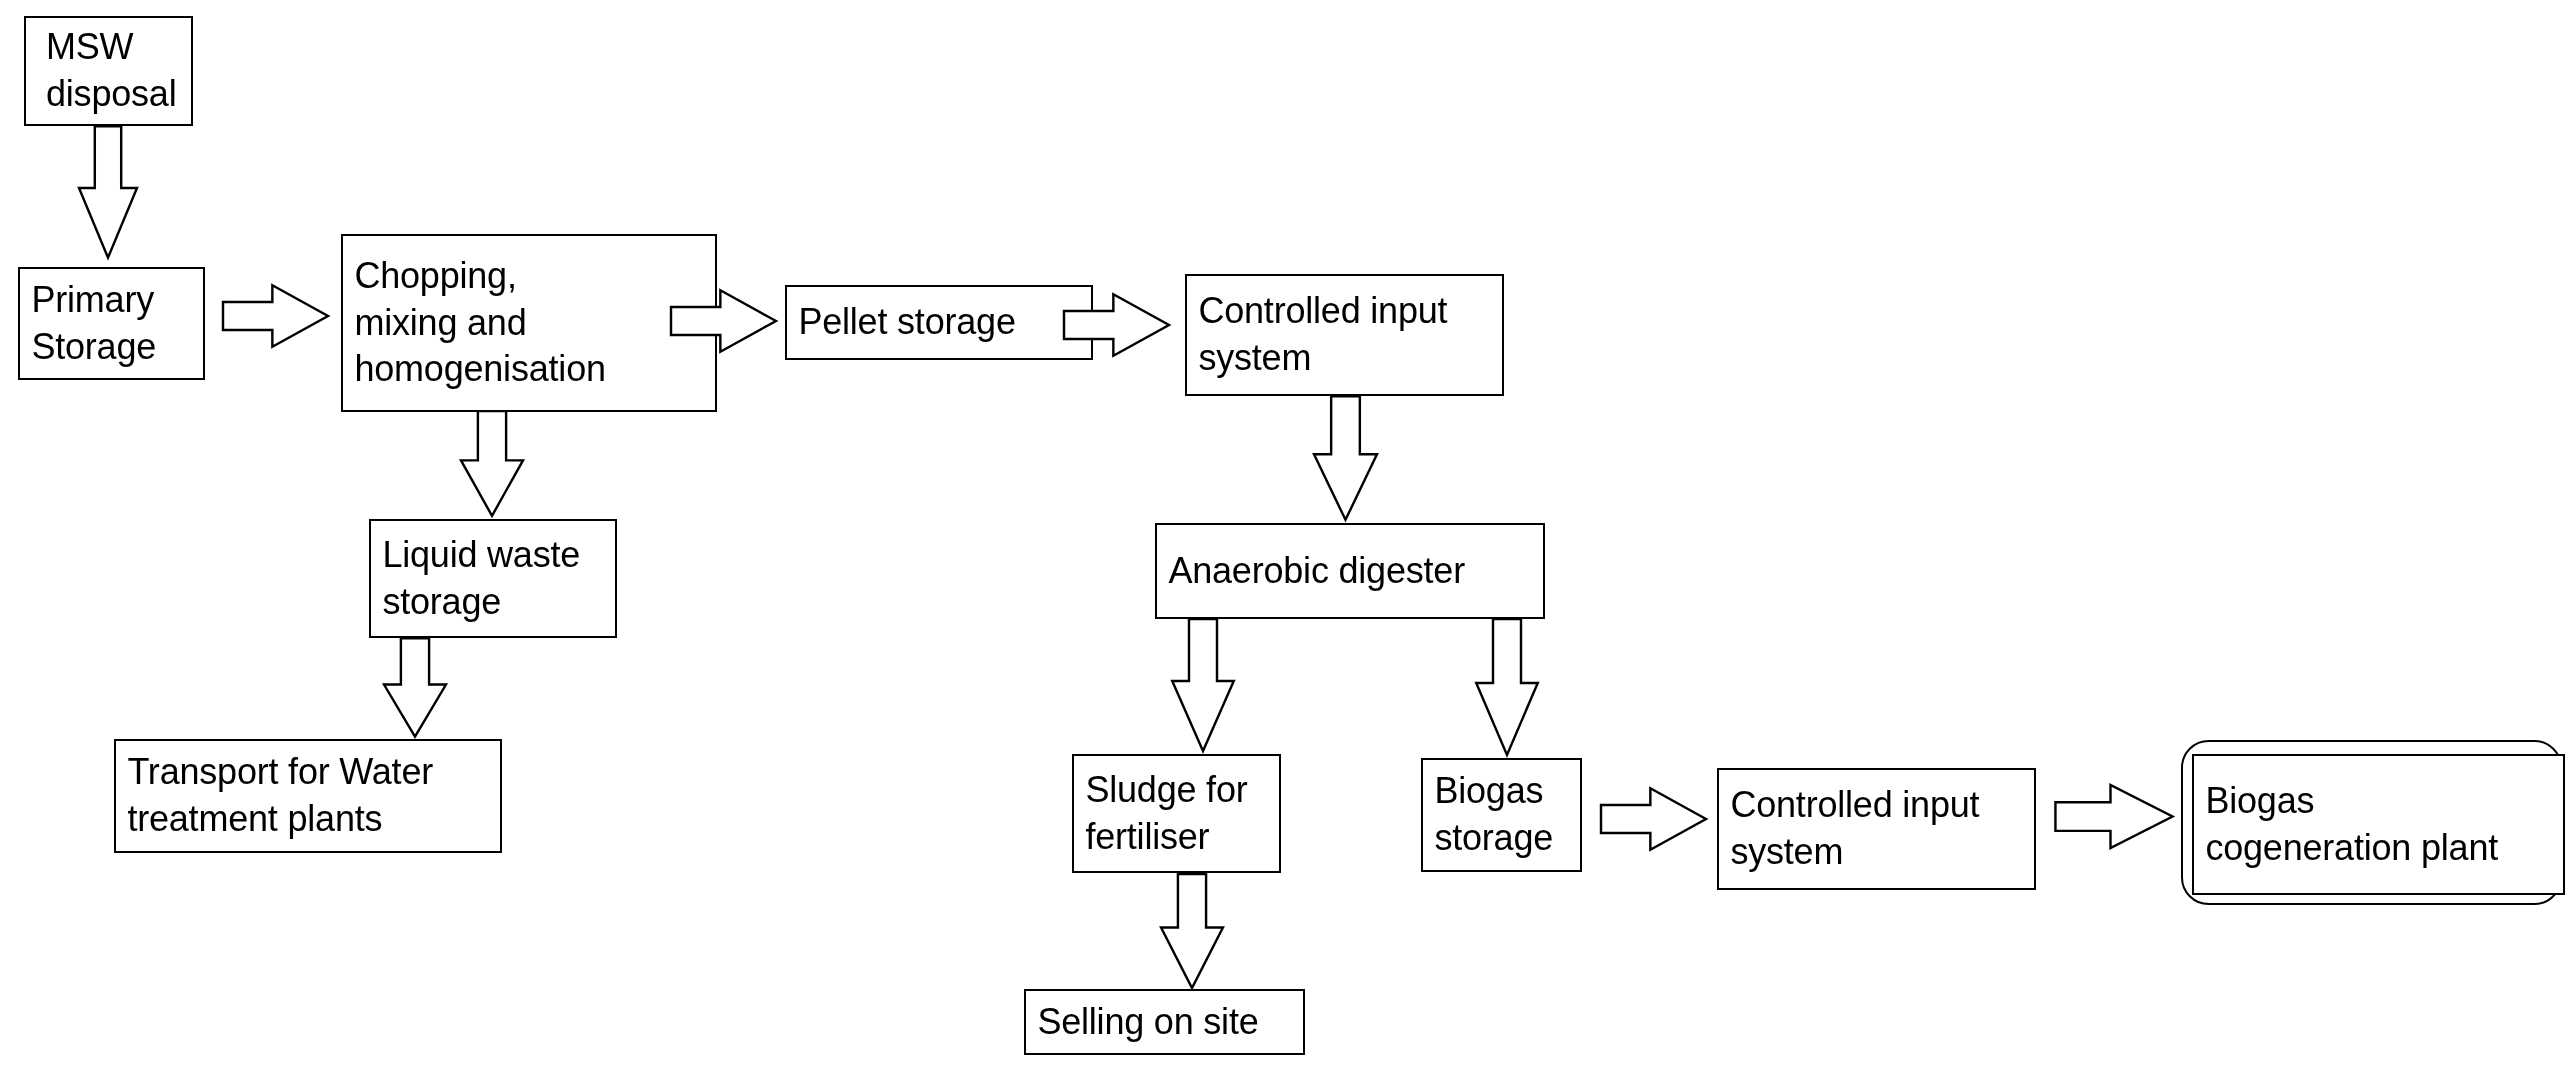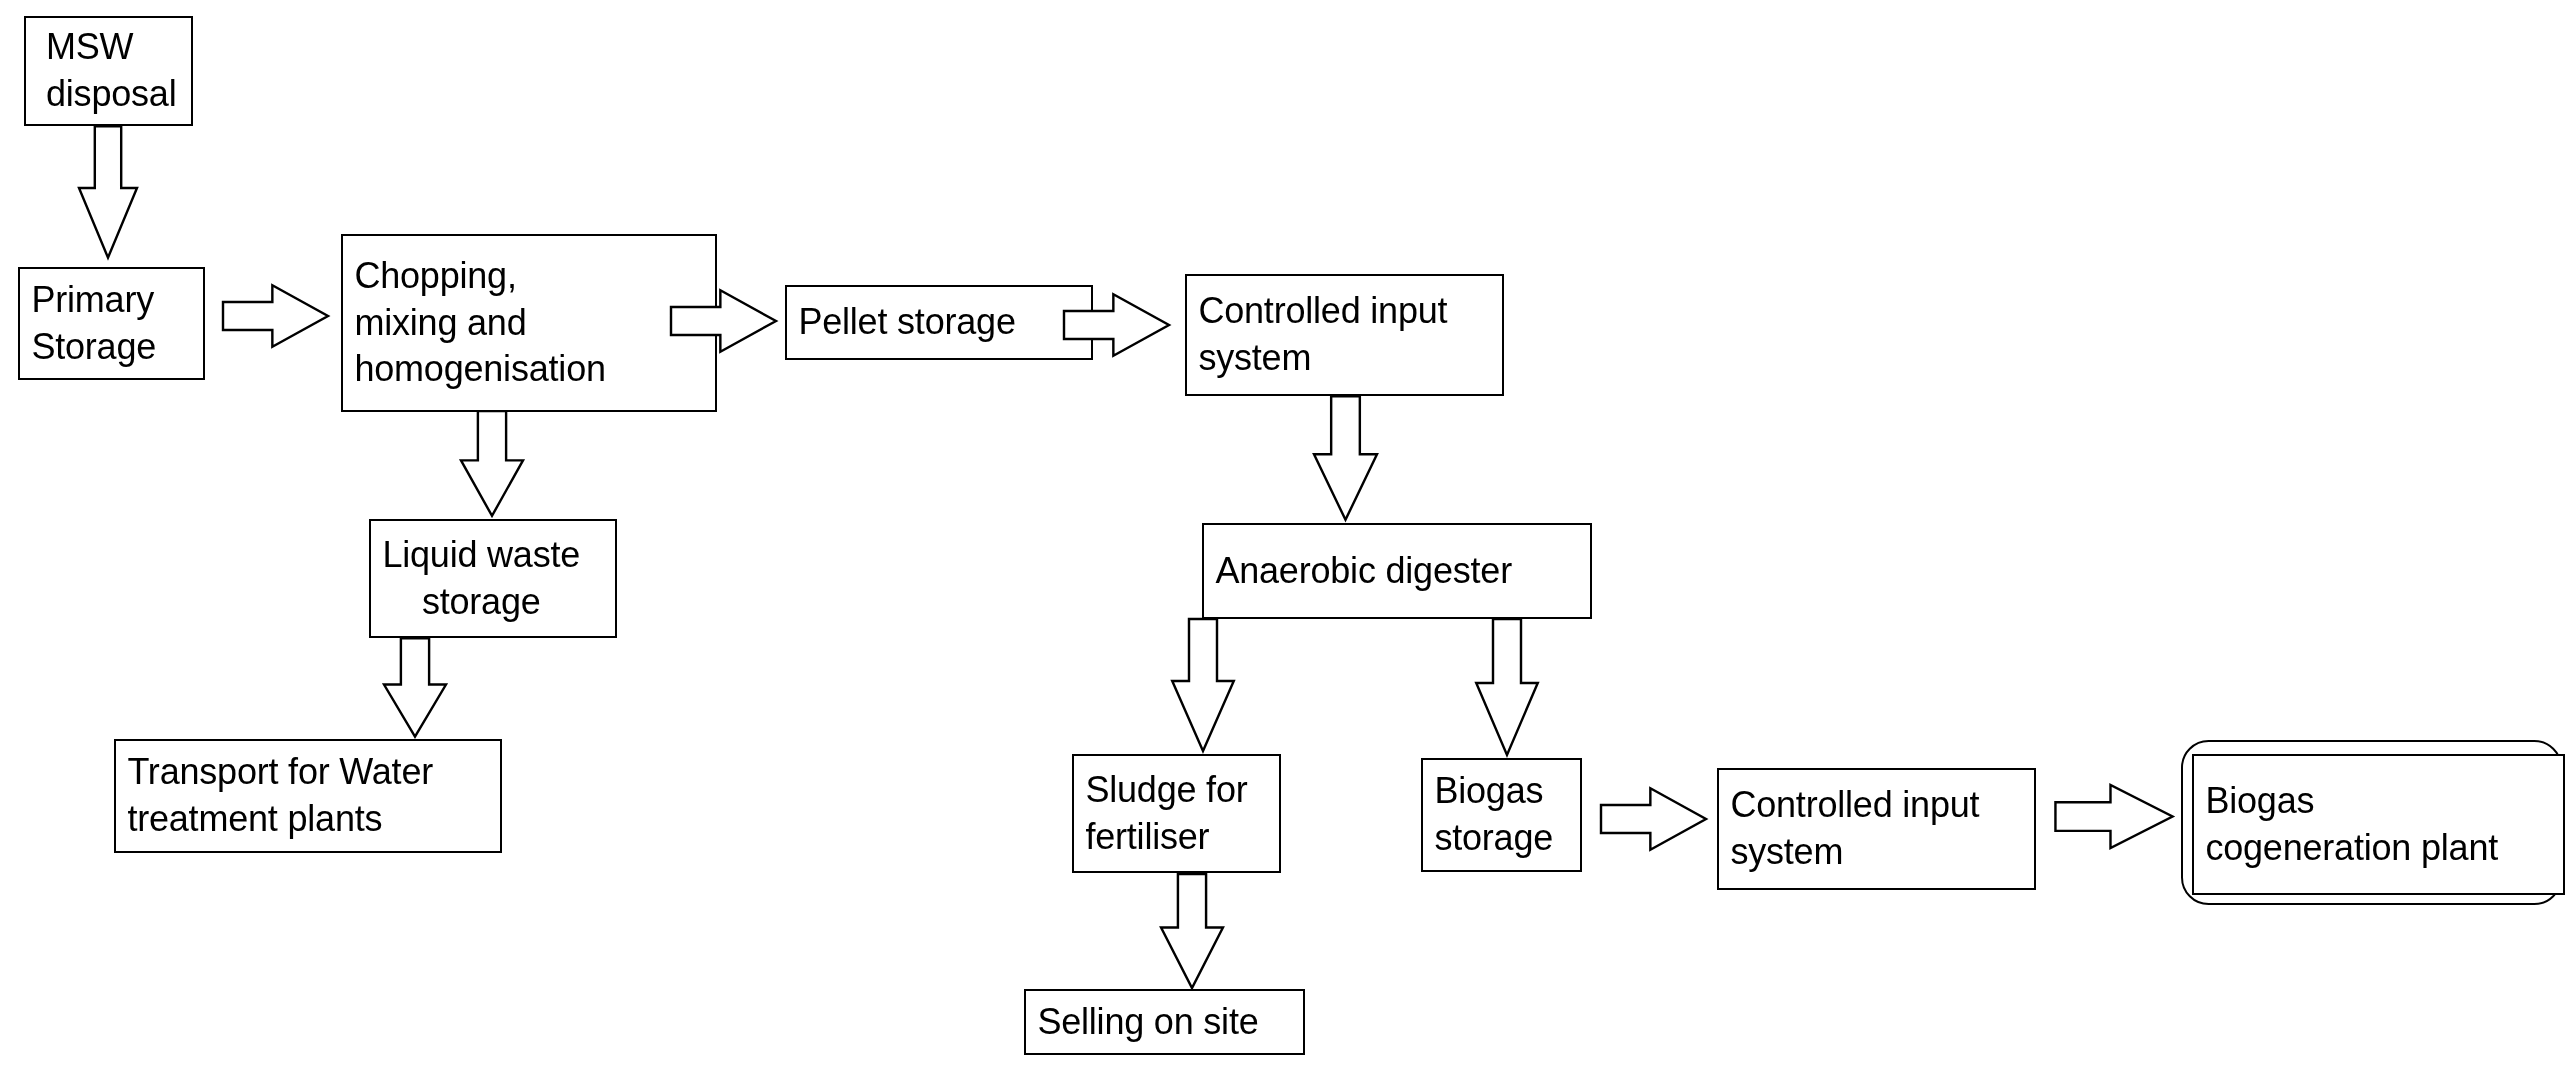--- a/index.html
+++ b/index.html
@@ -60,28 +60,28 @@
 
 <div id="stage">
   <div id="nodes-layer">
       <div class="node" style="left: 24px; top: 16px; width: 169px; height: 110px; padding-left: 20px;"><span>MSW
 disposal</span></div>
       <div class="node" style="left: 18px; top: 259px; width: 187px; height: 113px; margin-top: 8px;"><span>Primary
 Storage</span></div>
       <div class="node" style="left: 341px; top: 234px; width: 376px; height: 178px;"><span>Chopping,
 mixing and
 homogenisation</span></div>
-      <div class="node" style="left: 369px; top: 519px; width: 248px; height: 119px; text-align: center;"><span>Liquid waste
+      <div class="node" style="left: 369px; top: 519px; width: 248px; height: 119px;"><span>Liquid waste
 storage</span></div>
       <div class="node" style="left: 114px; top: 739px; width: 388px; height: 114px;"><span>Transport for Water
 treatment plants</span></div>
       <div class="node" style="left: 785px; top: 285px; width: 308px; height: 75px;"><span>Pellet storage</span></div>
       <div class="node" style="left: 1185px; top: 274px; width: 319px; height: 122px;"><span>Controlled input
 system</span></div>
-      <div class="node" style="left: 1202px; top: 523px; width: 390px; height: 96px;"><span>Anaerobic digester</span></div>
+      <div class="node" style="left: 1155px; top: 523px; width: 390px; height: 96px;"><span>Anaerobic digester</span></div>
       <div class="node" style="left: 1072px; top: 754px; width: 209px; height: 119px;"><span>Sludge for
 fertiliser</span></div>
       <div class="node" style="left: 1024px; top: 989px; width: 281px; height: 66px;"><span>Selling on site</span></div>
       <div class="node" style="left: 1421px; top: 758px; width: 161px; height: 114px;"><span>Biogas
 storage</span></div>
       <div class="node" style="left: 1717px; top: 768px; width: 319px; height: 122px;"><span>Controlled input
 system</span></div>
       <div class="node rounded-outer" style="left: 2181px; top: 740px; width: 381px; height: 165px;"><span></span></div>
       <div class="node inner-plain" style="left: 2192px; top: 754px; width: 373px; height: 141px;"><span>Biogas
 cogeneration plant</span></div>

